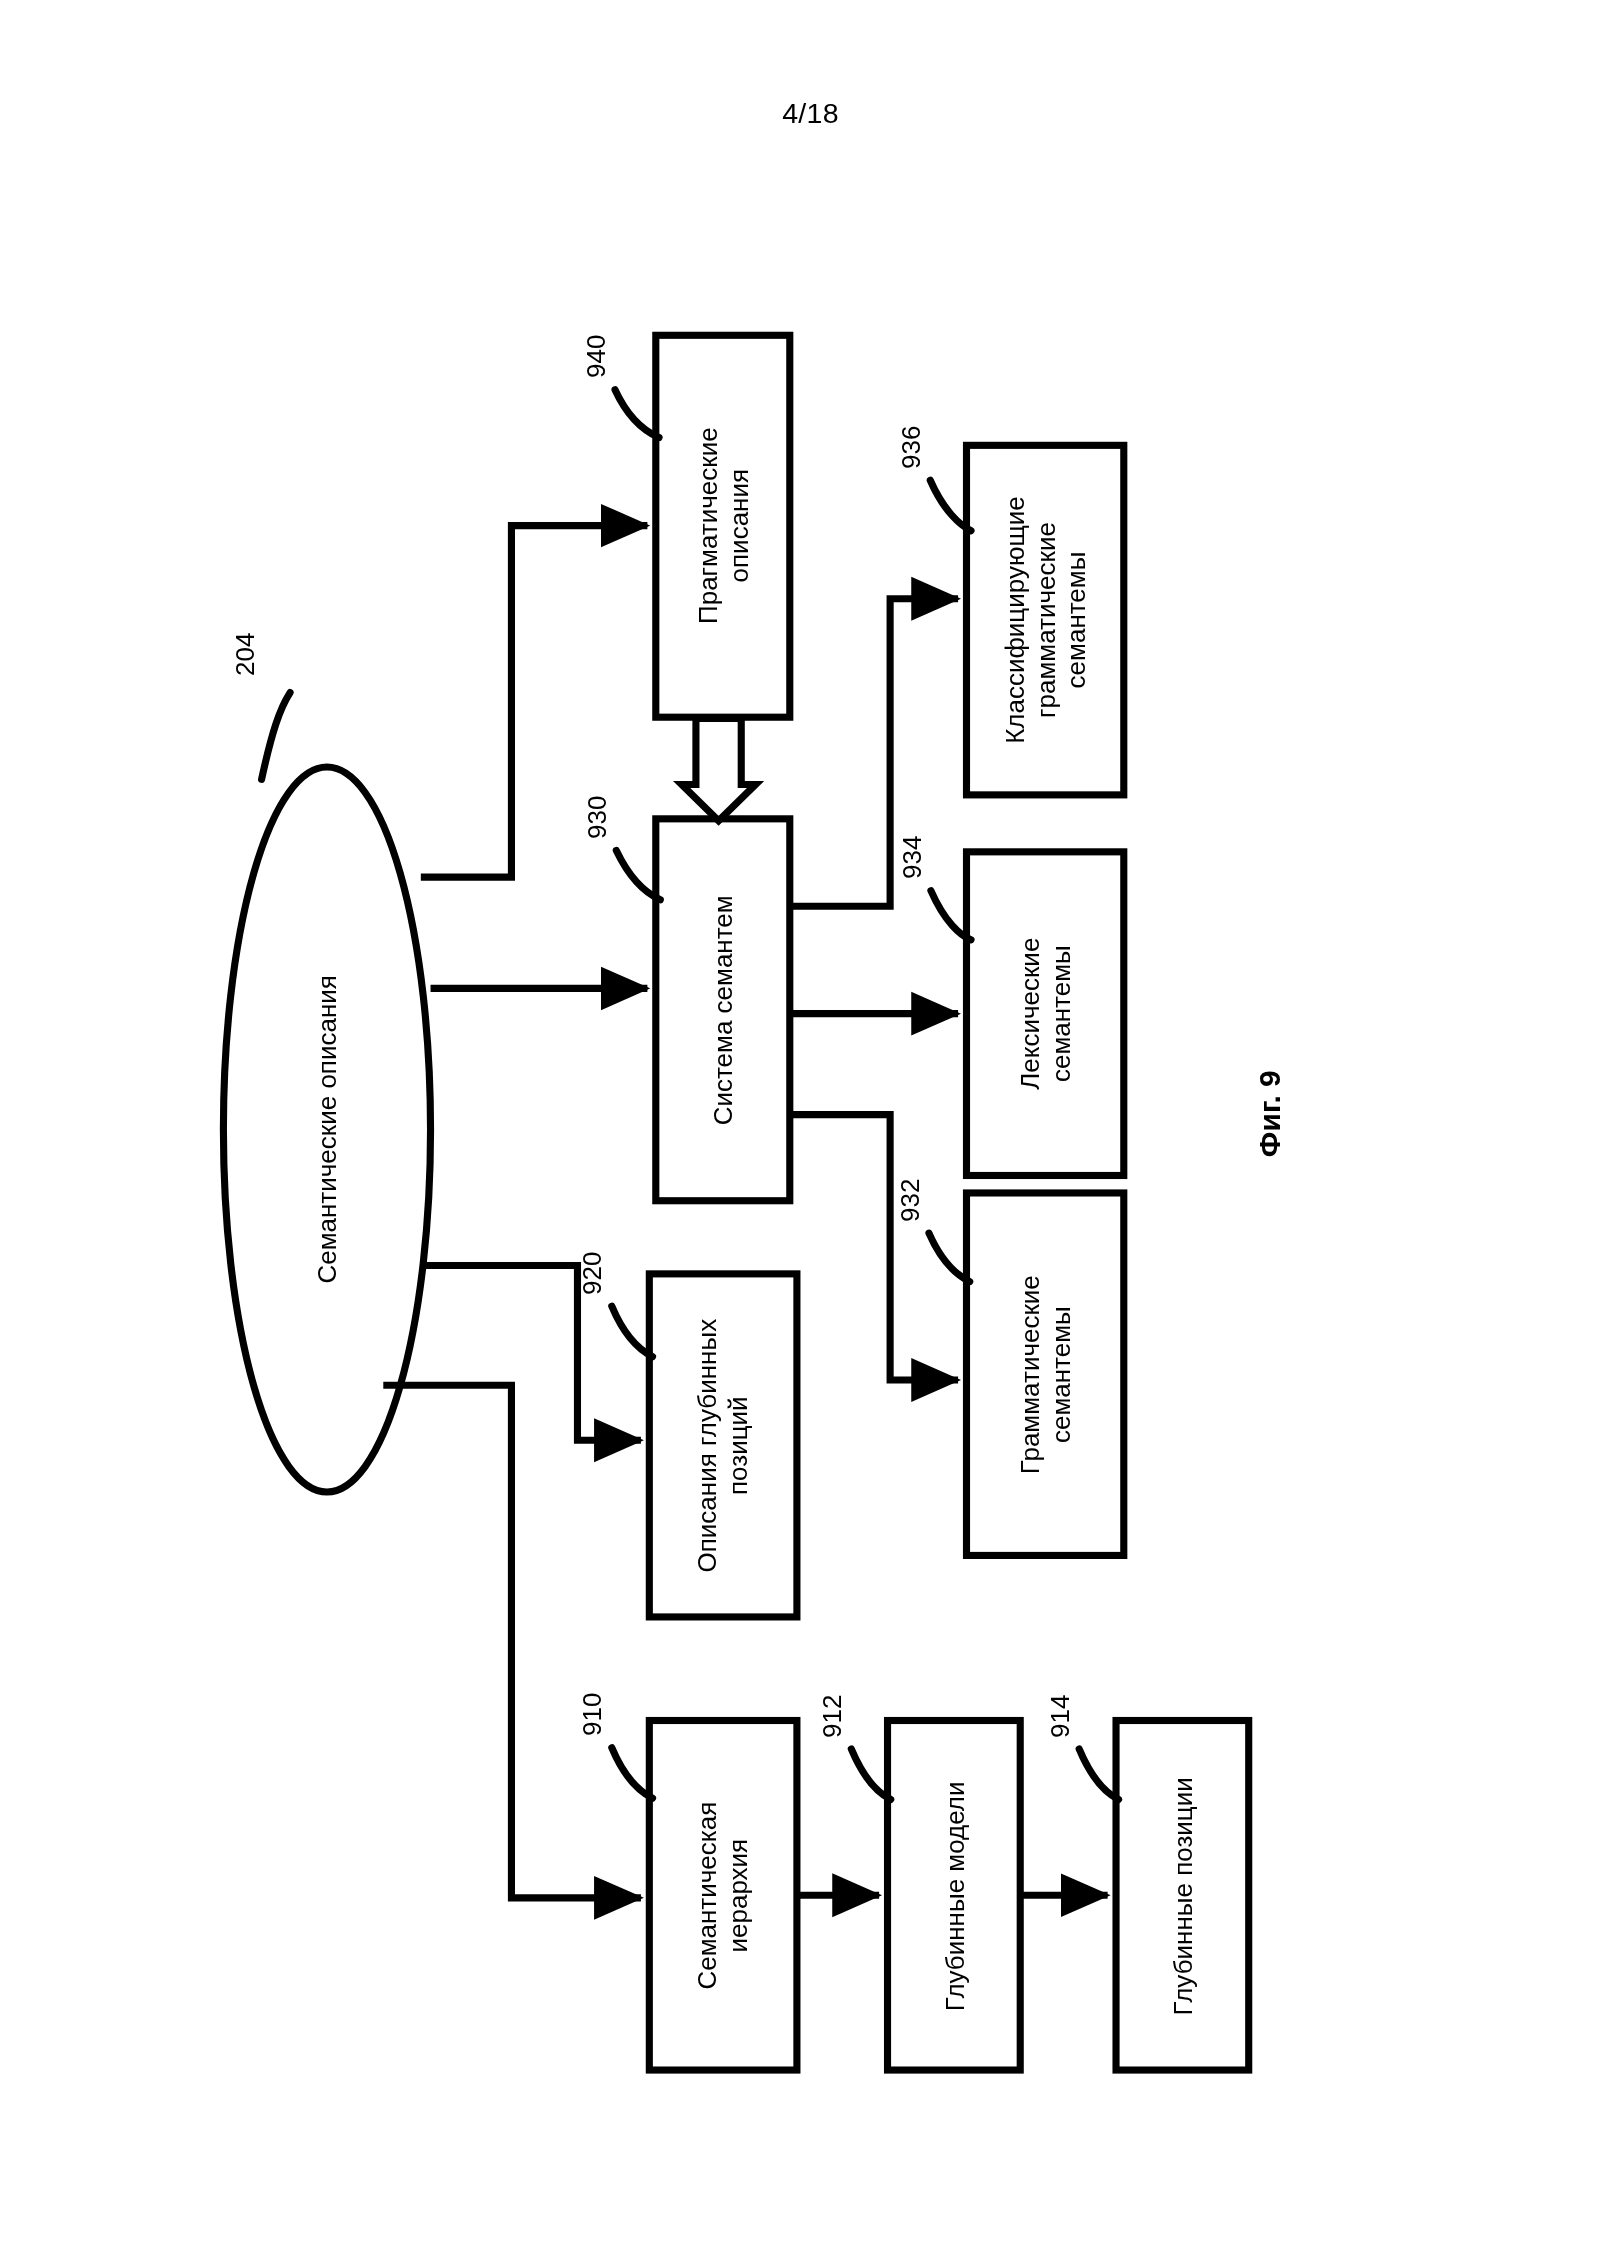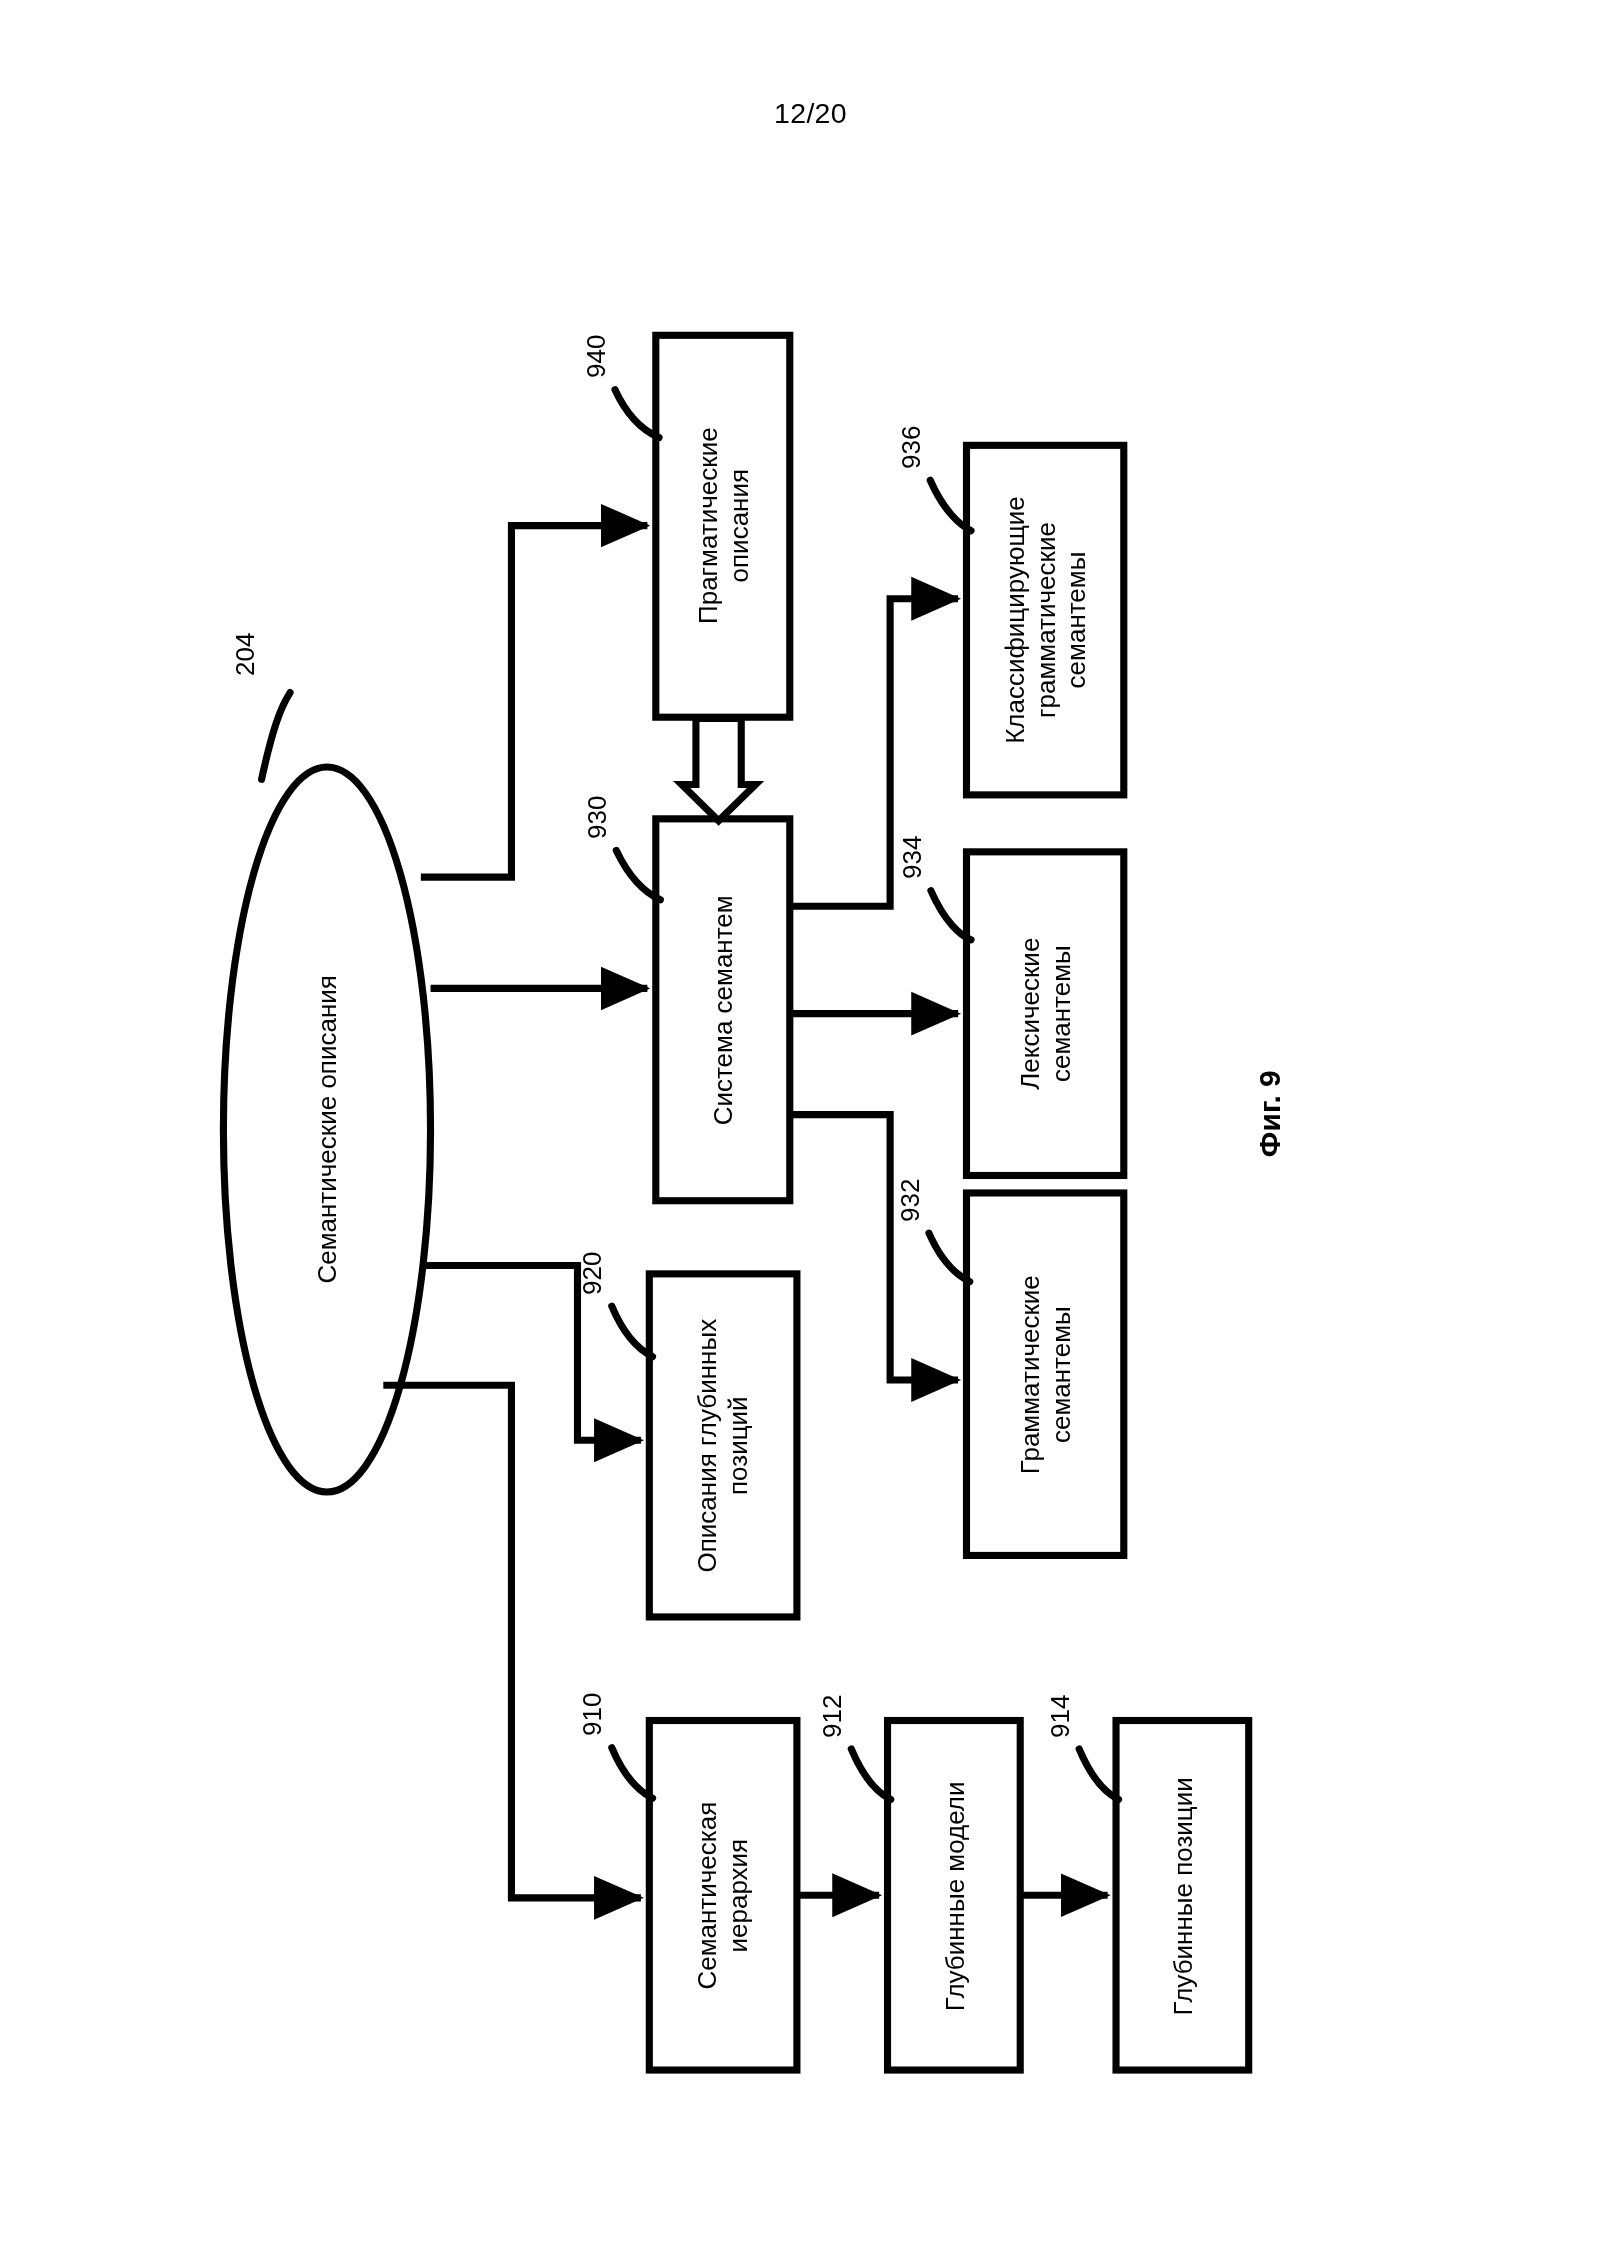--- a/index.html
+++ b/index.html
@@ -70,21 +70,21 @@
   .label-slot {
     position: absolute;
     display: flex;
     align-items: center;
     justify-content: center;
   }
 </style>
 </head>
 <body>
 
-<div id="page-header">12/20</div>
+<div id="page-header">4/18</div>
 
 <svg id="figure-canvas" viewBox="0 0 2504 3493" xmlns="http://www.w3.org/2000/svg">
 
   <defs>
     <marker id="arrow-solid" viewBox="0 0 10 10" refX="9.4" refY="5" markerWidth="7" markerHeight="7" orient="auto-start-reverse">
       <path d="M 0 0.6 L 10 5 L 0 9.4 z" fill="#000000"></path>
     </marker>
   </defs>
 
   <ellipse cx="505" cy="1745" rx="160" ry="560" fill="#ffffff" stroke="#000000" stroke-width="11"></ellipse>

